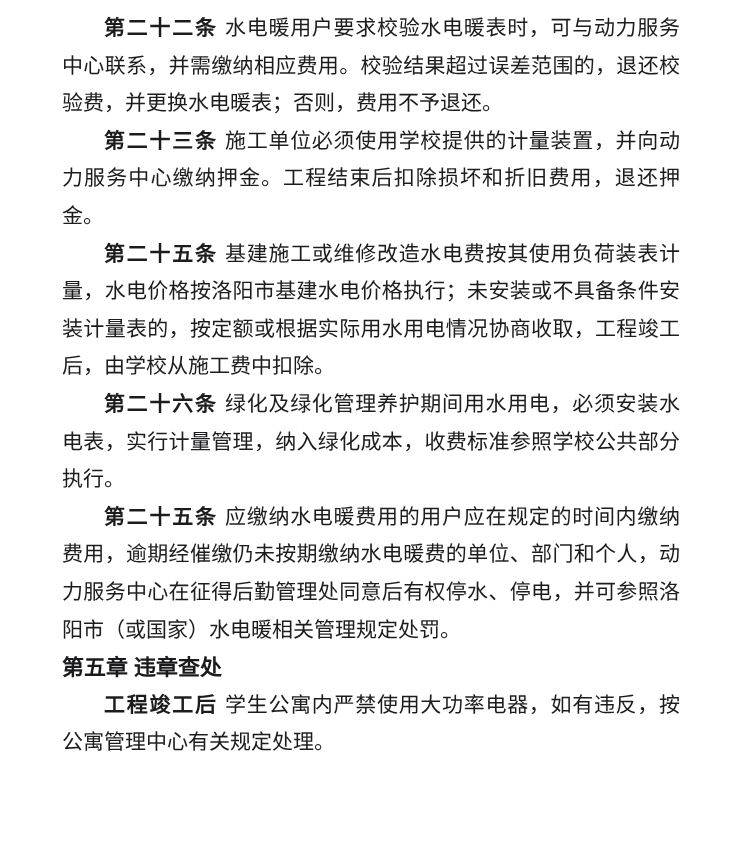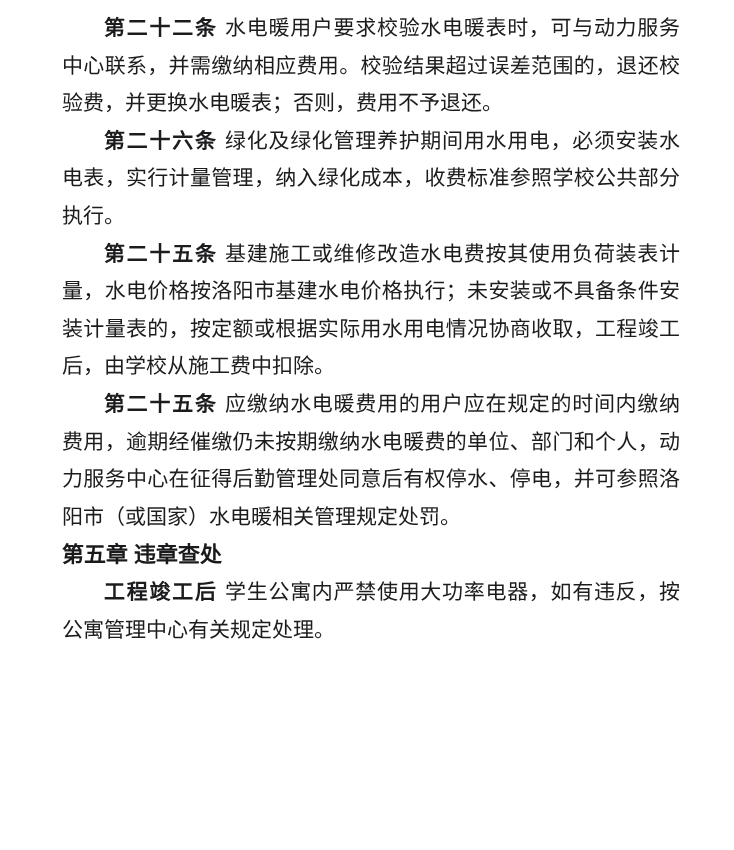--- a/index.html
+++ b/index.html
@@ -40,25 +40,26 @@
     color: #1a1a1c;
   }
 </style>
 </head>
 <body>
 
 <main class="page">
 
   <p class="article"><strong class="art-num">第二十二条</strong><span class="art-text">水电暖用户要求校验水电暖表时，可与动力服务中心联系，并需缴纳相应费用。校验结果超过误差范围的，退还校验费，并更换水电暖表；否则，费用不予退还。</span></p>
 
+  <p class="article"><strong class="art-num">第二十三条</strong><span class="art-text">施工单位必须使用学校提供的计量装置，并向动力服务中心缴纳押金。工程结束后扣除损坏和折旧费用，退还押金。</span></p>
 
 
+  <p class="article"><strong class="art-num">第二十五条</strong><span class="art-text">基建施工或维修改造水电费按其使用负荷装表计量，水电价格按洛阳市基建水电价格执行；未安装或不具备条件安装计量表的，按定额或根据实际用水用电情况协商收取，工程竣工后，由学校从施工费中扣除。</span></p>
+
   <p class="article"><strong class="art-num">第二十六条</strong><span class="art-text">绿化及绿化管理养护期间用水用电，必须安装水电表，实行计量管理，纳入绿化成本，收费标准参照学校公共部分执行。</span></p>
-
-  <p class="article"><strong class="art-num">第二十五条</strong><span class="art-text">基建施工或维修改造水电费按其使用负荷装表计量，水电价格按洛阳市基建水电价格执行；未安装或不具备条件安装计量表的，按定额或根据实际用水用电情况协商收取，工程竣工后，由学校从施工费中扣除。</span></p>
 
   <p class="article"><strong class="art-num">第二十五条</strong><span class="art-text">应缴纳水电暖费用的用户应在规定的时间内缴纳费用，逾期经催缴仍未按期缴纳水电暖费的单位、部门和个人，动力服务中心在征得后勤管理处同意后有权停水、停电，并可参照洛阳市（或国家）水电暖相关管理规定处罚。</span></p>
 
   <h2 class="chapter">第五章 违章查处</h2>
 
   <p class="article"><strong class="art-num">工程竣工后</strong><span class="art-text">学生公寓内严禁使用大功率电器，如有违反，按公寓管理中心有关规定处理。</span></p>
 
 </main>
 
 </body></html>

